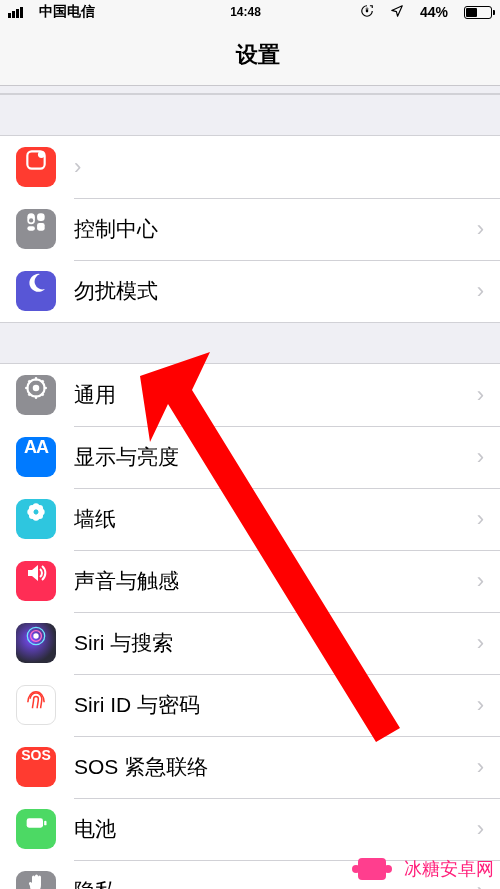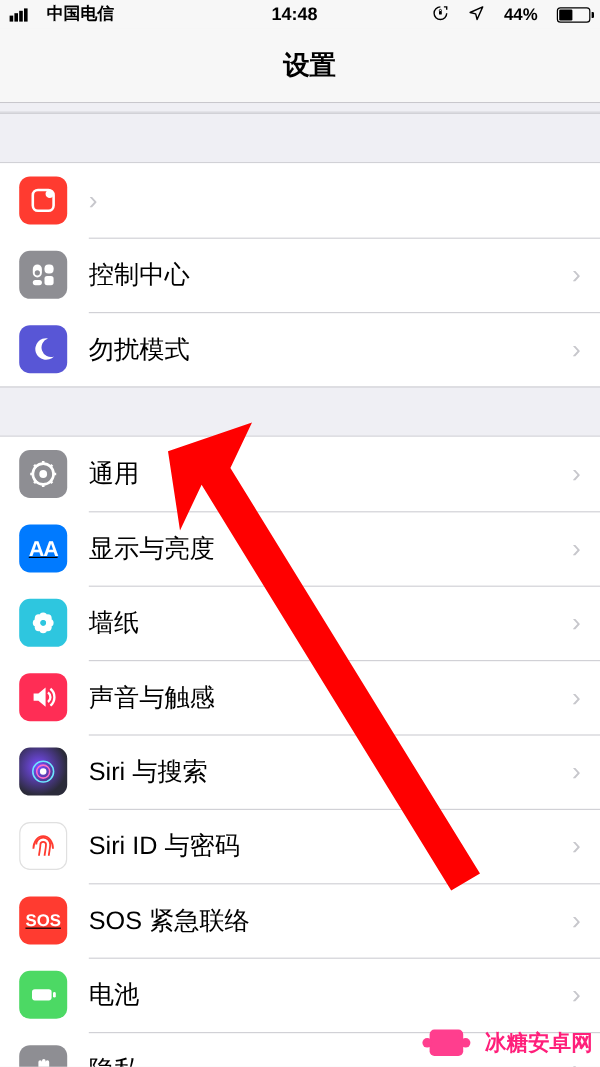--- a/index.html
+++ b/index.html
@@ -14,21 +14,21 @@
   height: 24px;
   background: #f7f7f7;
   display: flex;
   justify-content: space-between;
   align-items: center;
   padding: 0 8px;
   font-size: 14px;
   font-weight: 600;
 }
 .status-left, .status-right { display: flex; align-items: center; gap: 16px; justify-content: space-between; }
-.status-center { font-weight: 600; font-size: 15px; margin-left: 36px; }
+.status-center { font-weight: 600; font-size: 12px; margin-left: 36px; }
 .signal-bars { display: inline-flex; align-items: flex-end; gap: 1px; }
 .signal-bars span { width: 3px; background:#000; display:inline-block; }
 .signal-bars span:nth-child(1){height:5px}
 .signal-bars span:nth-child(2){height:7px}
 .signal-bars span:nth-child(3){height:9px}
 .signal-bars span:nth-child(4){height:11px}
 .battery {
   width: 28px; height: 13px; border: 1.5px solid #000; border-radius: 3px; position: relative;
   display:inline-block;
 }
@@ -56,24 +56,23 @@
   position: relative;
 }
 .row + .row::before {
   content:"";
   position:absolute;
   left:74px; right:0; top:0;
   height:1px; background:#d1d1d6;
 }
 .row .icon-box {
   width: 40px; height: 40px; border-radius: 9px;
-  display:flex; align-items:center; justify-content:center;
+  display:flex; align-items:flex-start; justify-content:center;
   flex: 0 0 40px;
   margin-right: 18px;
-  text-decoration: underline;
 }
 .row .label { font-size: 21px; flex: 1; color:#000; }
 .row .chevron { color:#c7c7cc; font-size: 22px; font-weight:300; }
 .bg-red { background:#ff3b30; }
 .bg-gray { background:#8e8e93; }
 .bg-purple { background:#5856d6; }
 .bg-blue { background:#007aff; }
 .bg-cyan { background:#2ec6df; }
 .bg-pink { background:#ff2d55; }
 .bg-siri { background: radial-gradient(circle at 40% 40%, #7a4cff, #2b2b3a 70%); }
@@ -92,21 +91,21 @@
 }
 .watermark {
   position:absolute;
   right: 6px;
   bottom: 8px;
   display:flex;
   align-items:center;
   gap:18px;
   font-size: 18px;
   color:#ff1f7a;
-  font-weight:700;
+  font-weight:400;
   background: rgba(255,255,255,0.0);
 }
 .watermark-badge {
   width:28px;height:22px;background:#ff3e8e;border-radius:4px;position:relative;
 }
 .watermark-badge::before,.watermark-badge::after{
   content:"";position:absolute;width:8px;height:8px;background:#ff3e8e;border-radius:50%;
 }
 .watermark-badge::before{left:-6px;top:7px}
 .watermark-badge::after{right:-6px;top:7px}

